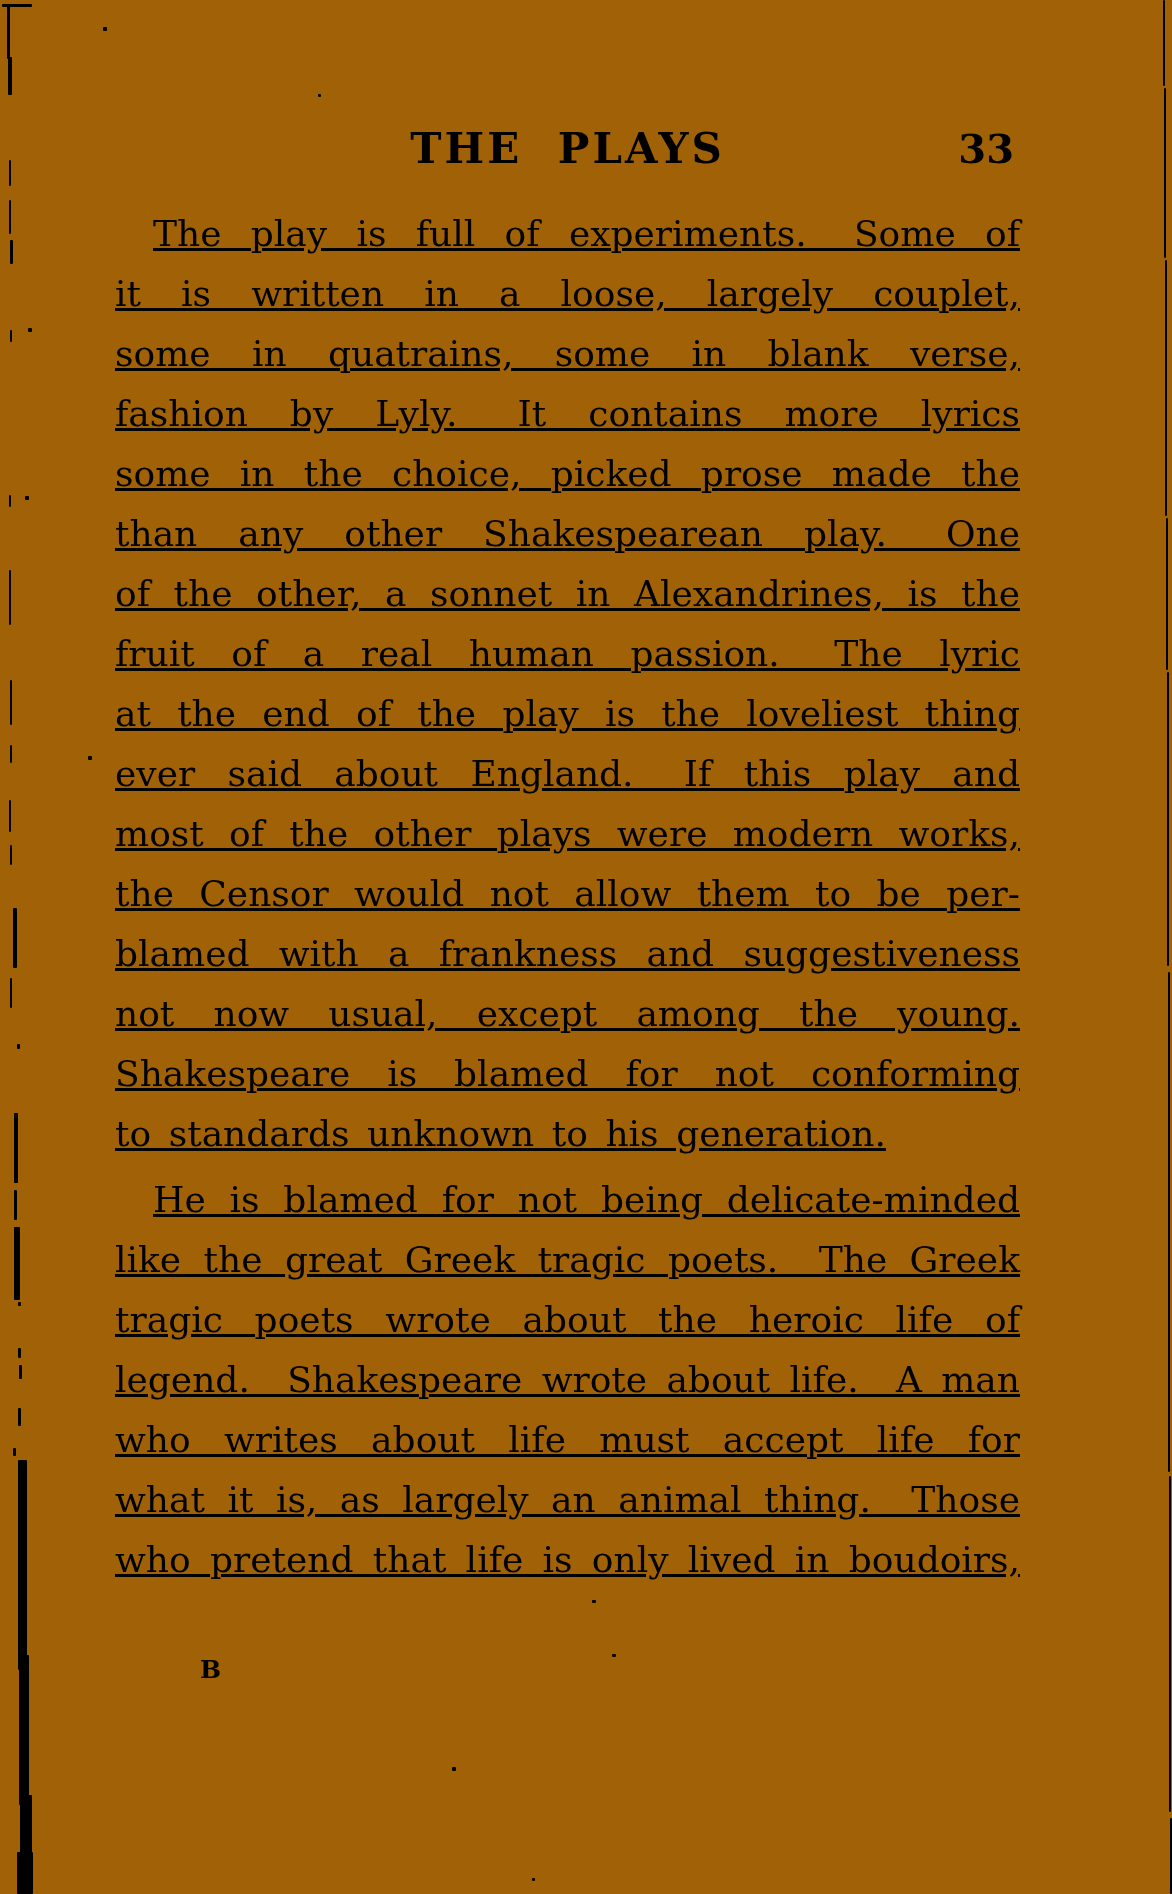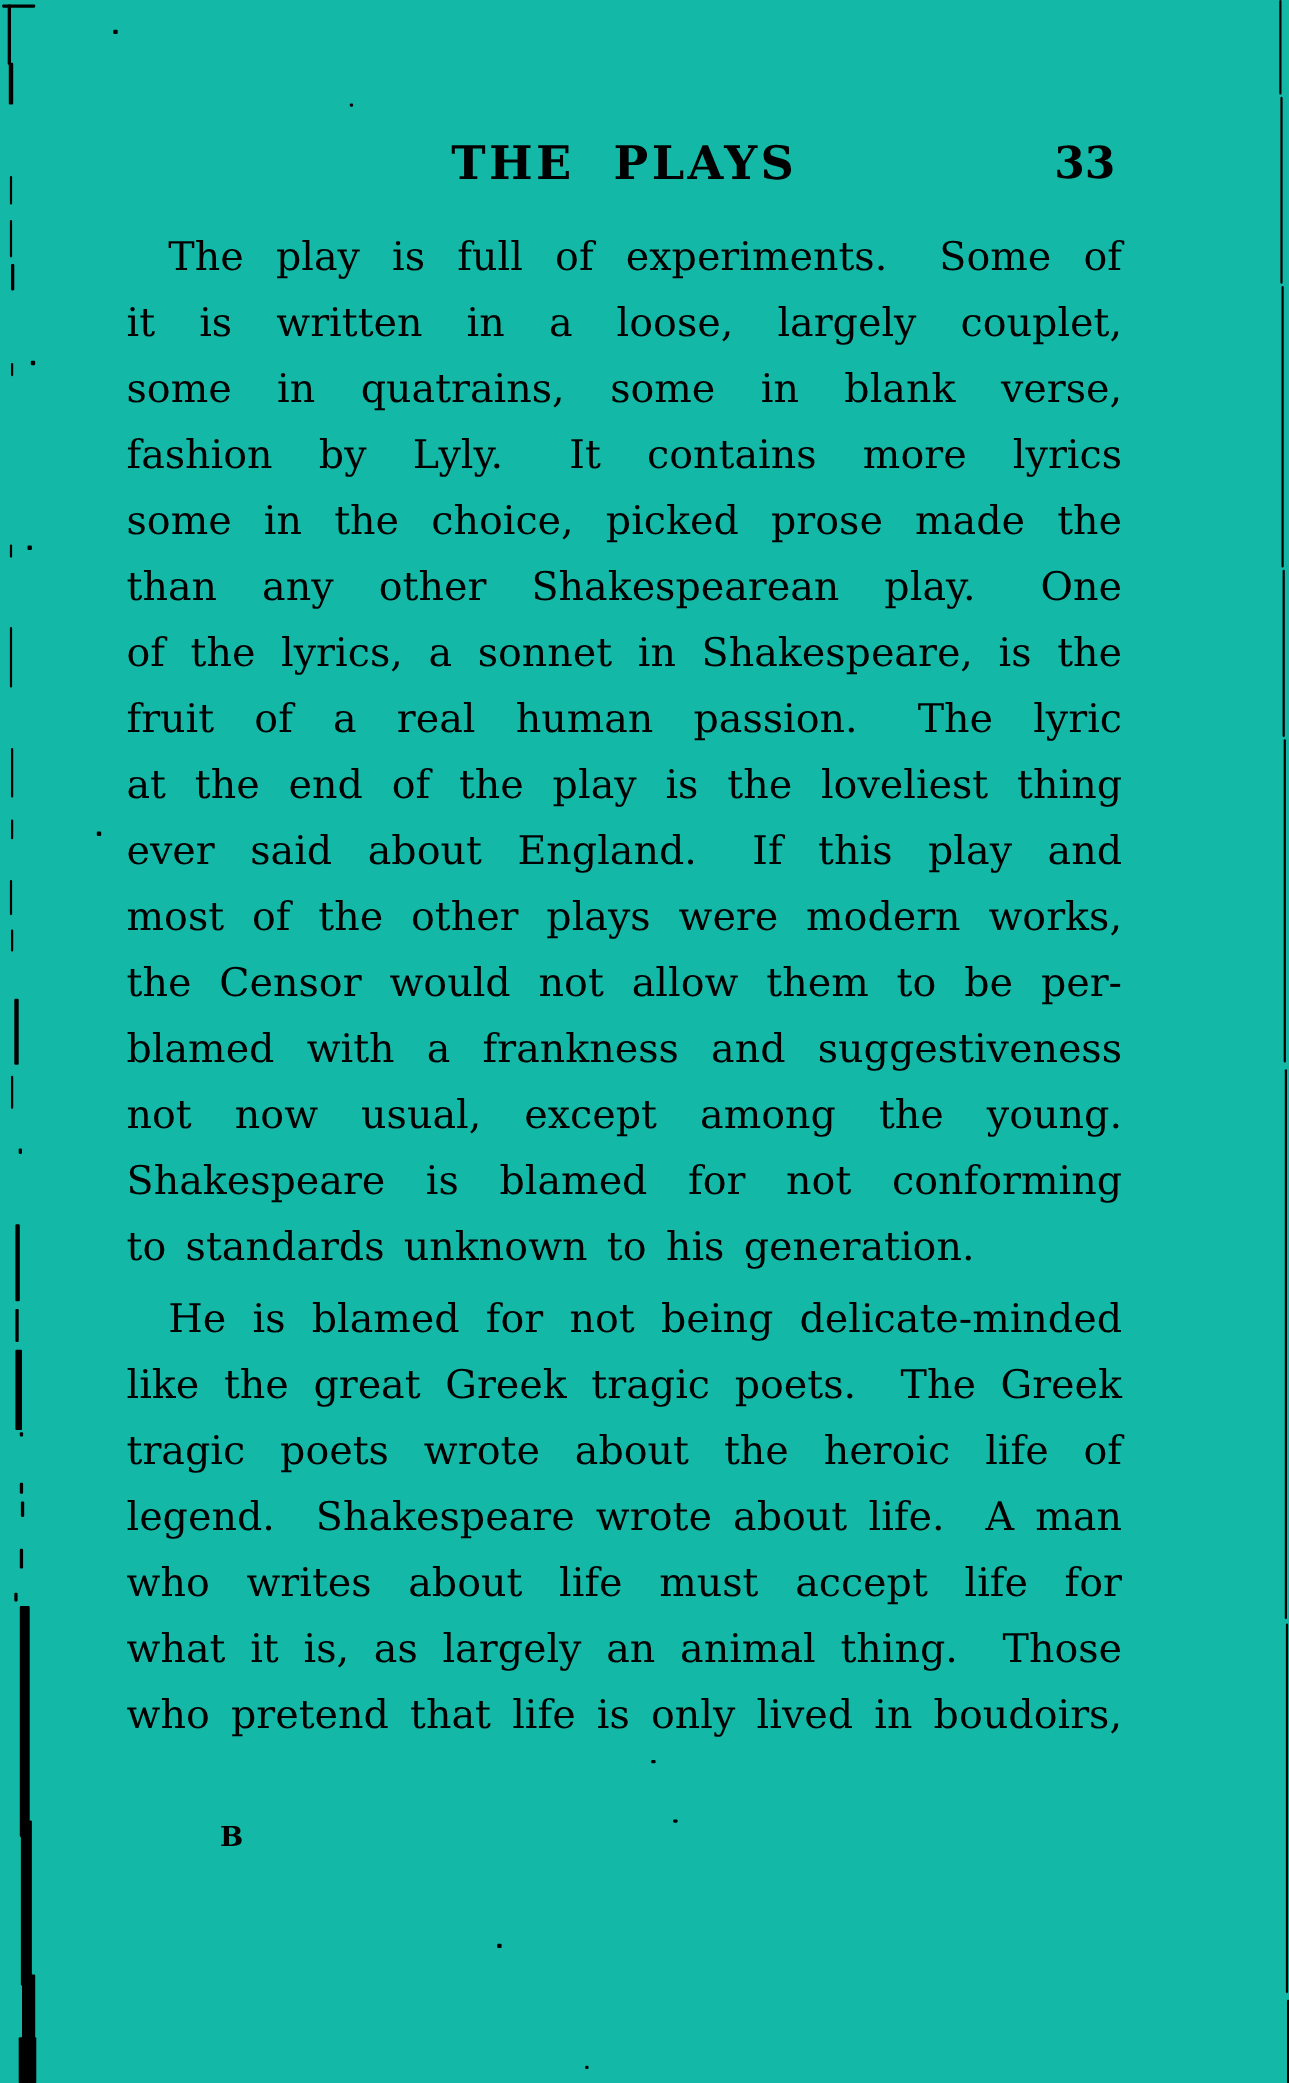--- a/index.html
+++ b/index.html
@@ -1,20 +1,20 @@
 <!DOCTYPE html>
 <html><head>
 <meta charset="utf-8">
 <style>
   html, body { margin: 0; padding: 0; background: #ffffff; }
   .page {
     position: relative;
     width: 1172px;
     height: 1894px;
-    background: #14b8a6;
+    background: #a16207;
     overflow: hidden;
     font-family: "DejaVu Serif", "Liberation Serif", serif;
     color: #000;
   }
   
   .header {
     position: absolute;
     left: 115px;
     top: 126px;
     width: 905px;
@@ -37,20 +37,21 @@
     font-size: 40px;
     line-height: 46px;
     font-weight: 700;
   }
   
   .body-text {
     position: absolute;
     left: 115px;
     top: 204px;
     width: 905px;
+    text-decoration: underline;
   }
   .paragraph { margin: 0; }
   .paragraph + .paragraph { margin-top: 6px; }
   .line {
     height: 60px;
     line-height: 60px;
     font-size: 36px;
     word-spacing: 0.06em;
     text-align: justify;
     text-align-last: justify;
@@ -90,21 +91,21 @@
   </div>
 
   <div class="body-text">
       <div class="paragraph">
         <div class="line first">The play is full of experiments.  Some of</div>
         <div class="line">it is written in a loose, largely couplet,</div>
         <div class="line">some in quatrains, some in blank verse,</div>
         <div class="line">fashion by Lyly.  It contains more lyrics</div>
         <div class="line">some in the choice, picked prose made the</div>
         <div class="line">than any other Shakespearean play.  One</div>
-        <div class="line">of the lyrics, a sonnet in Shakespeare, is the</div>
+        <div class="line">of the other, a sonnet in Alexandrines, is the</div>
         <div class="line">fruit of a real human passion.  The lyric</div>
         <div class="line">at the end of the play is the loveliest thing</div>
         <div class="line">ever said about England.  If this play and</div>
         <div class="line">most of the other plays were modern works,</div>
         <div class="line">the Censor would not allow them to be per-</div>
         <div class="line">blamed with a frankness and suggestiveness</div>
         <div class="line">not now usual, except among the young.</div>
         <div class="line">Shakespeare is blamed for not conforming</div>
         <div class="line plain-end">to standards unknown to his generation.</div>
       </div>

